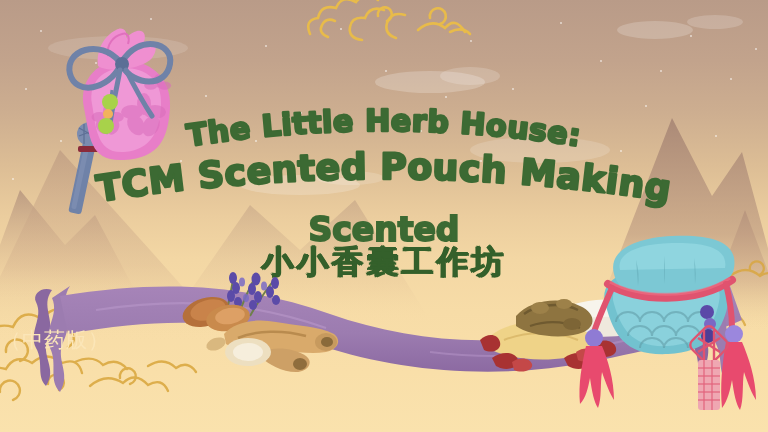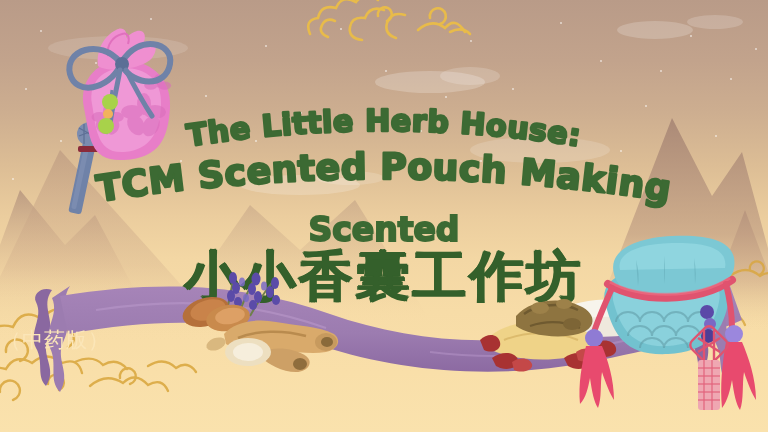--- a/index.html
+++ b/index.html
@@ -51,21 +51,21 @@
     font-family:"DejaVu Sans", sans-serif;
     font-weight:bold;font-size:33px;color:#3c6a33;
     -webkit-text-stroke:2px #3c6a33;
     margin-top:-4px;
   }
 
   
   .cn-title{
     position:absolute;left:0;top:240px;width:768px;text-align:center;z-index:15;
     font-family:"DejaVu Sans", sans-serif;
-    font-weight:bold;font-size:54px;color:#34602b;
+    font-weight:bold;font-size:32px;color:#34602b;
     letter-spacing:3px;
     text-shadow:1px 1px 0 #34602b,-1px 1px 0 #34602b;
   }
 
   
   .ribbon{position:absolute;left:0;top:276px;width:768px;height:120px;z-index:12;}
   .ribbon svg{display:block;}
   .ribbon-text{
     position:absolute;left:0;top:326px;width:688px;text-align:left;z-index:16;
     font-family:"DejaVu Sans", sans-serif;

